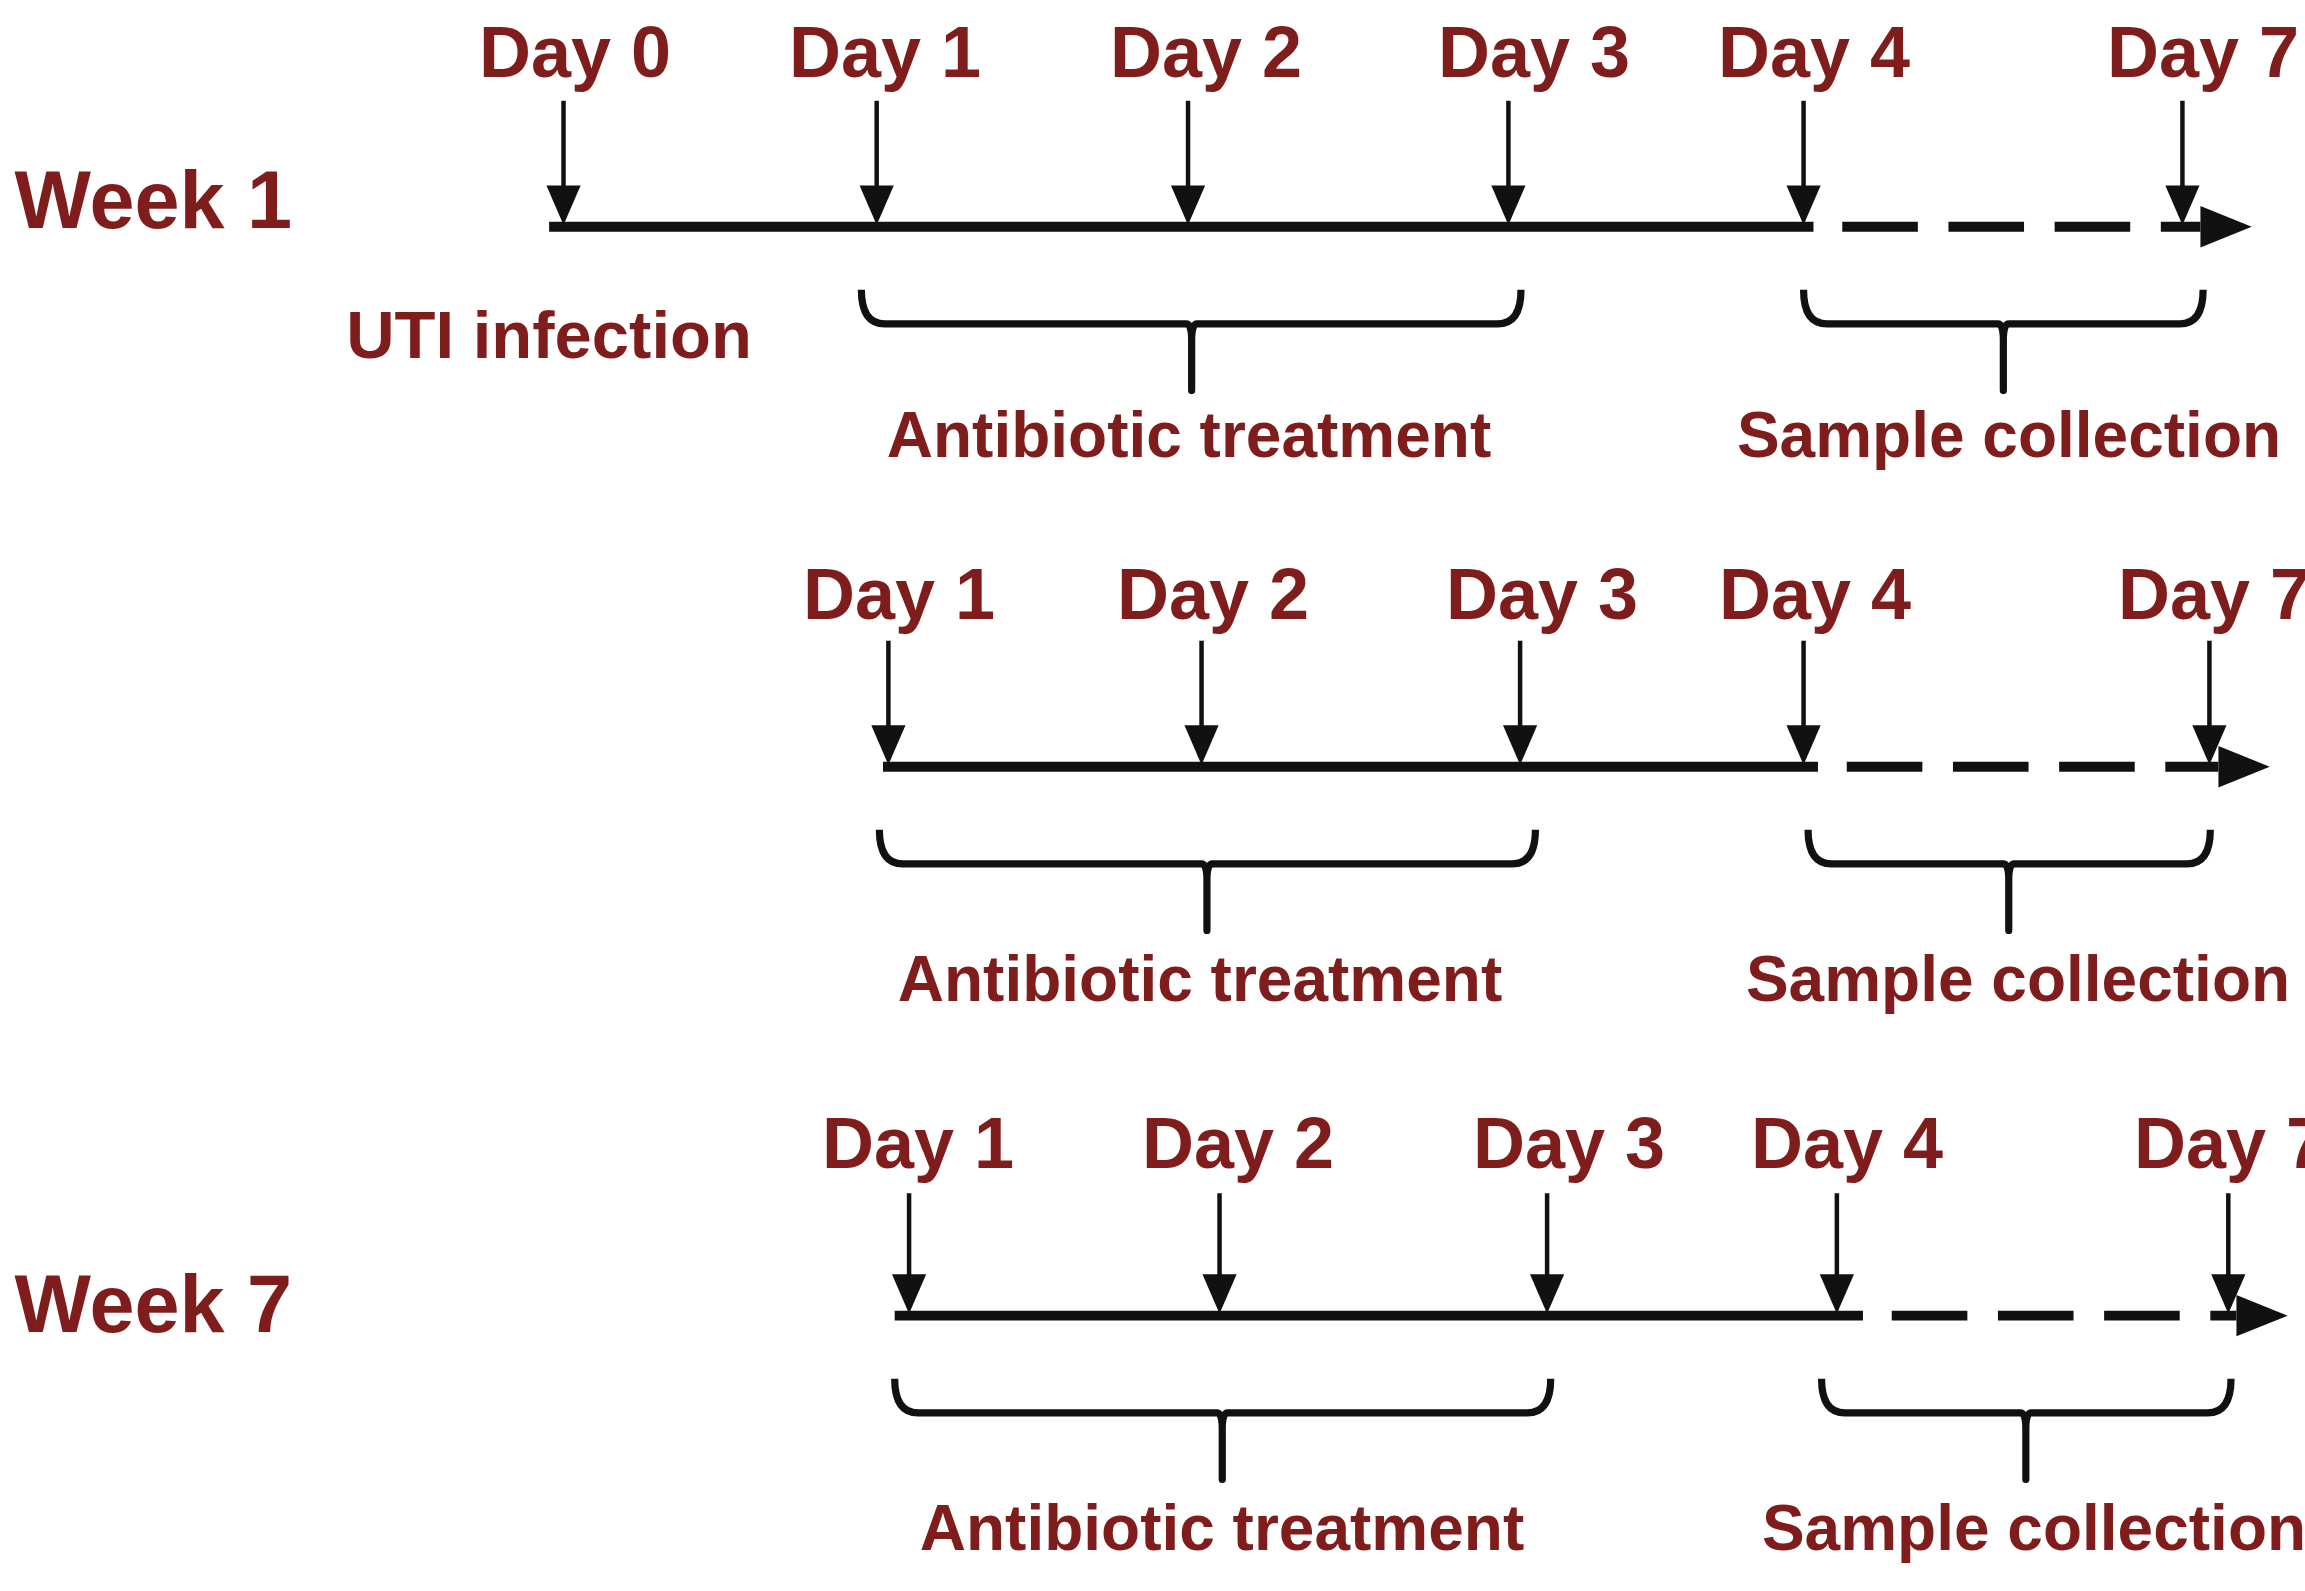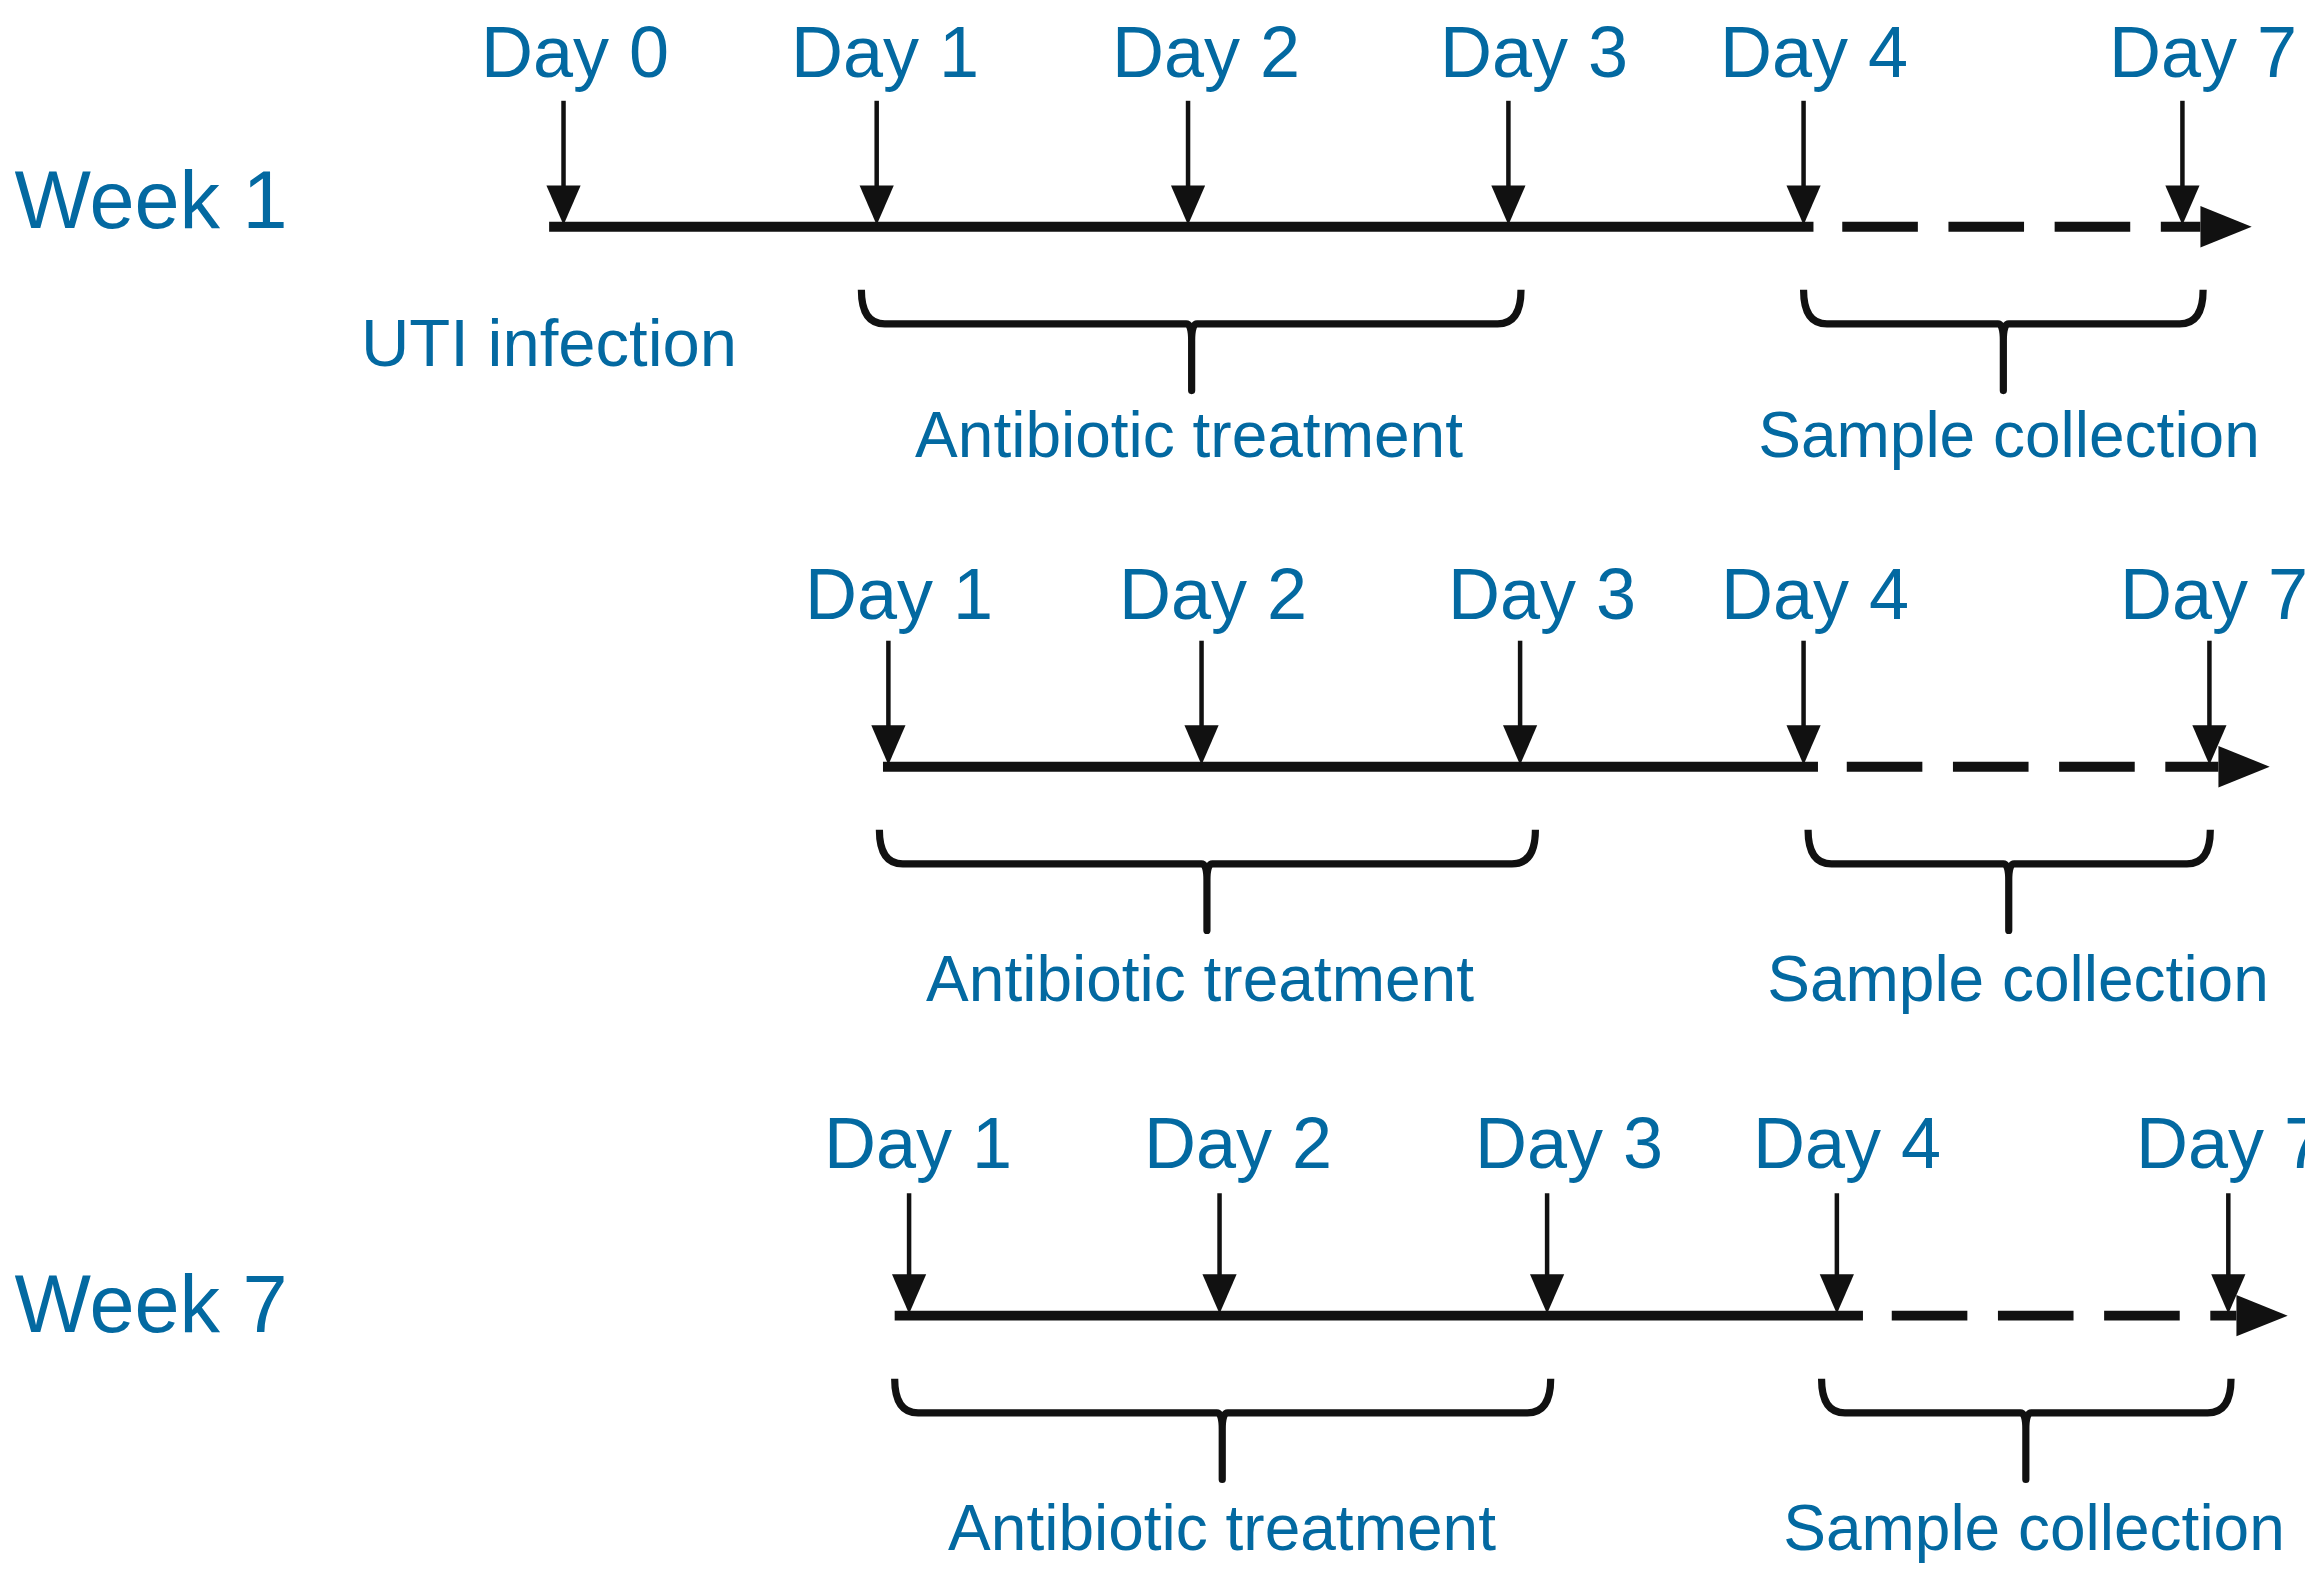--- a/index.html
+++ b/index.html
@@ -6,25 +6,25 @@
   .canvas {
     position: relative;
     width: 2305px;
     height: 1591px;
     background: #ffffff;
     overflow: hidden;
     font-family: "Liberation Sans", sans-serif;
     color: #111111;
   }
   .canvas svg { position: absolute; left: 0; top: 0; }
-  .lbl { position: absolute; white-space: nowrap; line-height: 1; color: #0369a1; }
+  .lbl { position: absolute; white-space: nowrap; line-height: 1; color: #7f1d1d; font-weight: bold; }
   .week-lbl  { font-size: 81px; }
   .day-lbl   { font-size: 72px; transform: translateX(-50%); }
   .phase-lbl { font-size: 64px; transform: translateX(-50%); }
-  .event-lbl { font-size: 67px; transform: translateX(-50%); margin-top: 8px; }
+  .event-lbl { font-size: 67px; transform: translateX(-50%); }
 </style>
 </head>
 <body>
 
 <div class="canvas">
 
   <svg width="2305" height="1591" viewBox="0 0 2561 1768" fill="none" stroke="#111111">
 
     <g>
       <line x1="610" y1="252" x2="2015" y2="252" stroke-width="11"></line>

